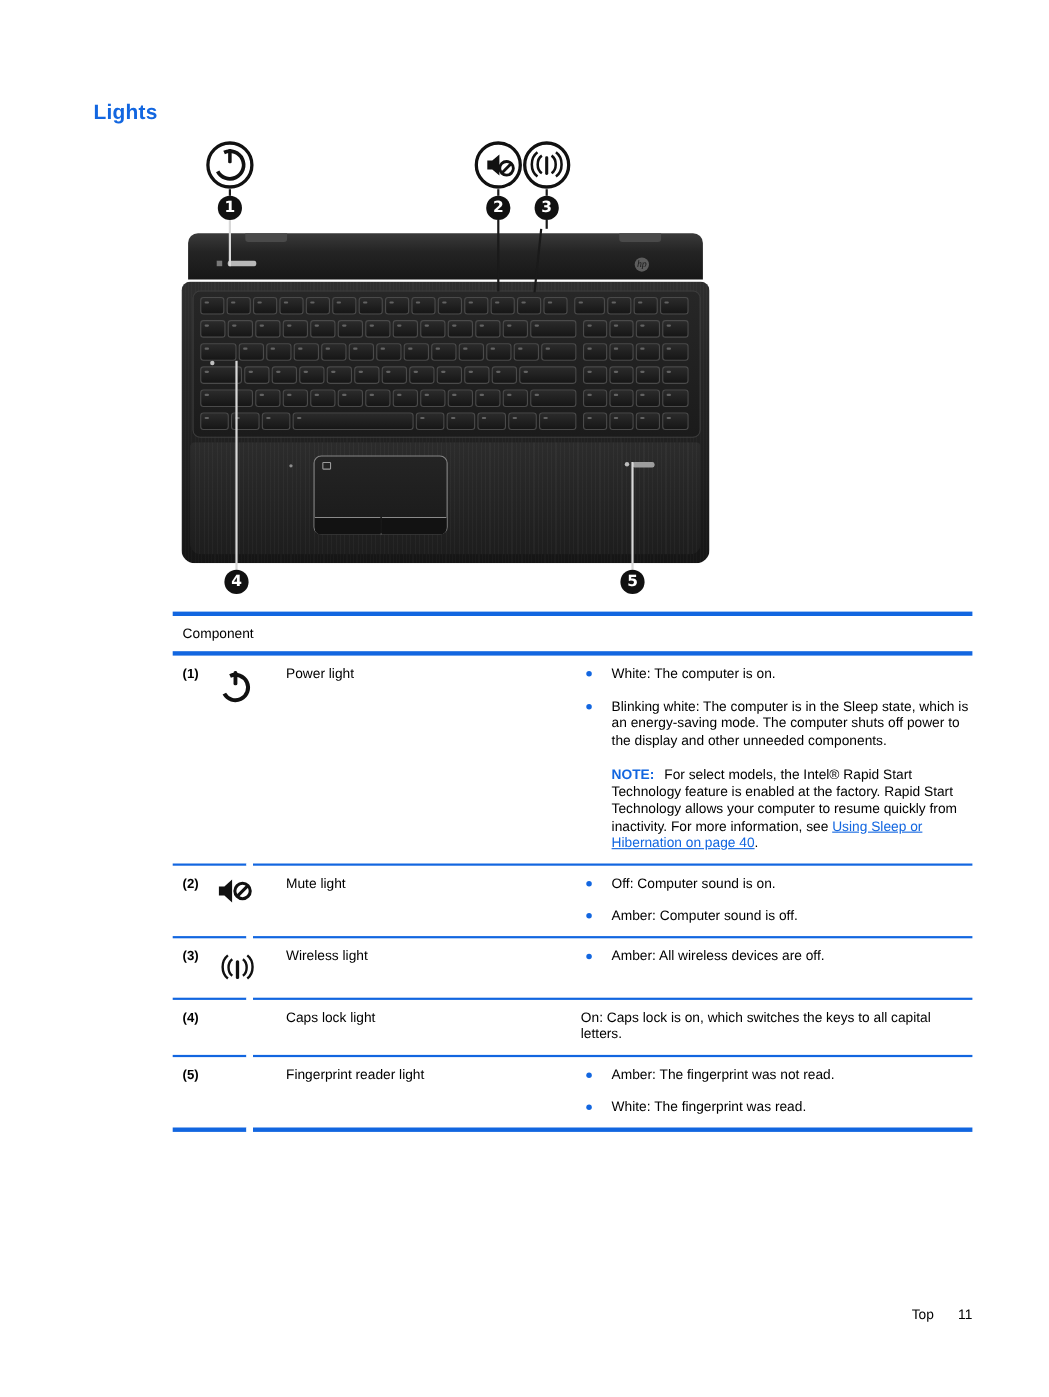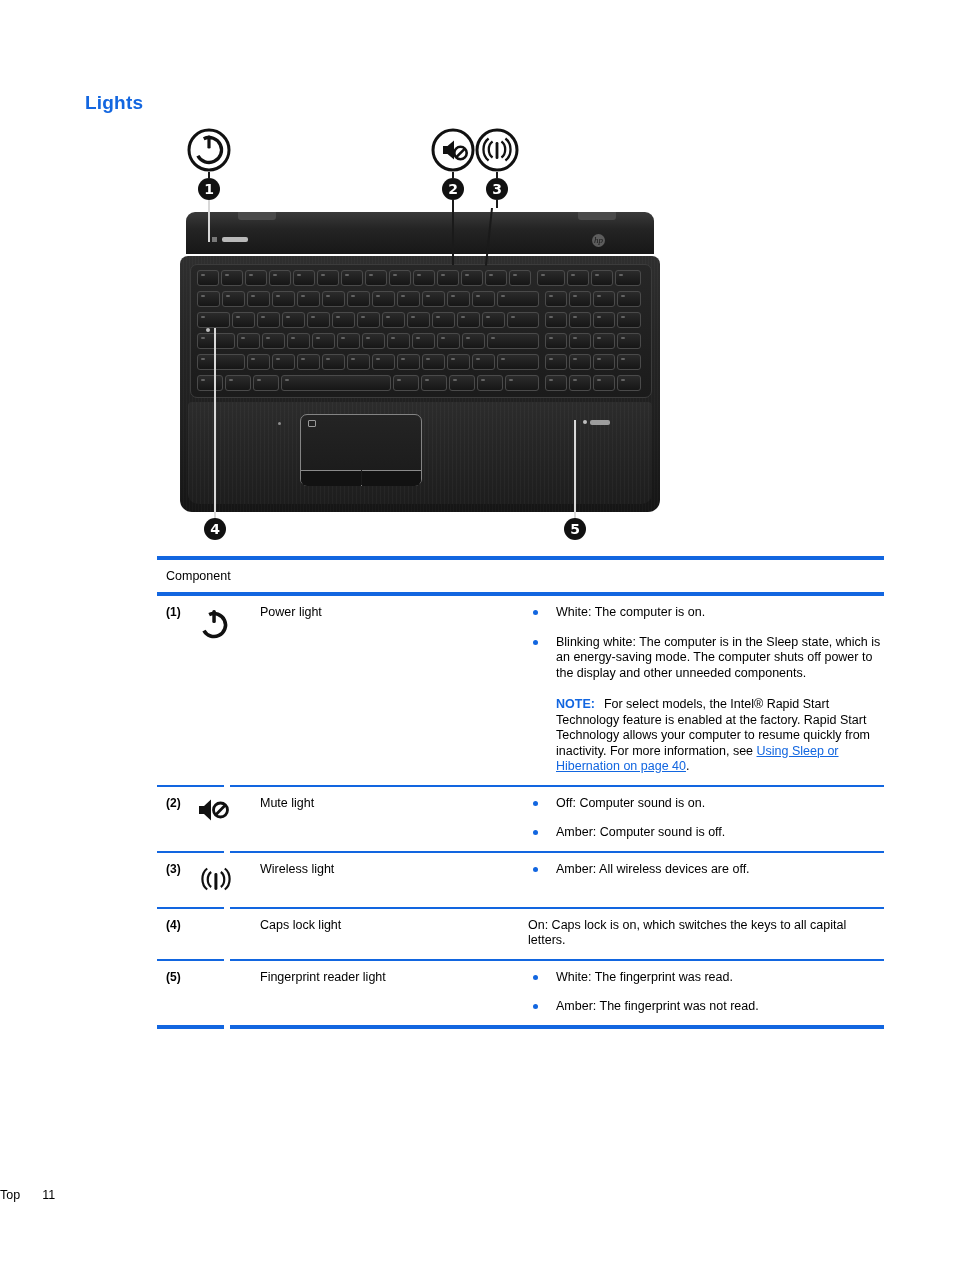--- a/index.html
+++ b/index.html
@@ -72,21 +72,20 @@
     z-index: 5;
   }
 
   
   #laptop {
     position: absolute;
     left: 5px;
     top: 84px;
     width: 531px;
     height: 300px;
-    margin-left: 15px;
   }
   .lt-lid {
     position: absolute;
     left: 6px; top: 0px;
     width: 468px; height: 42px;
     background: linear-gradient(180deg,#3a3a3a 0%,#242424 40%,#171717 100%);
     border-radius: 9px 9px 0 0;
   }
   .lt-hinge-l {
     position: absolute; left: 58px; top: 0px;
@@ -306,20 +305,21 @@
     color: #1266e0;
     text-decoration: underline;
   }
 
   
   #footer {
     position: absolute;
     left: 0;
     top: 1188px;
     width: 884px;
+    text-align: right;
     font-size: 12.5px;
   }
   #footer .f-top { margin-right: 22px; }
 </style>
 </head>
 <body>
 
 <div id="page-heading">Lights</div>
 
 <div id="figure">
@@ -601,22 +601,22 @@
       <span class="seg-gap"></span>
       <span class="seg-b"></span>
   </div>
 
   <div class="trow">
     <div class="cell-num">(5)</div>
     <div class="cell-icon"></div>
     <div class="cell-label">Fingerprint reader light</div>
     <div class="cell-desc">
       <ul class="bullets">
+        <li>Amber: The fingerprint was not read.</li>
         <li>White: The fingerprint was read.</li>
-        <li>Amber: The fingerprint was not read.</li>
       </ul>
     </div>
   </div>
 
   <div class="rule-split">
     <span class="seg-a"></span>
       <span class="seg-gap"></span>
       <span class="seg-b"></span>
   </div>
 </div>

